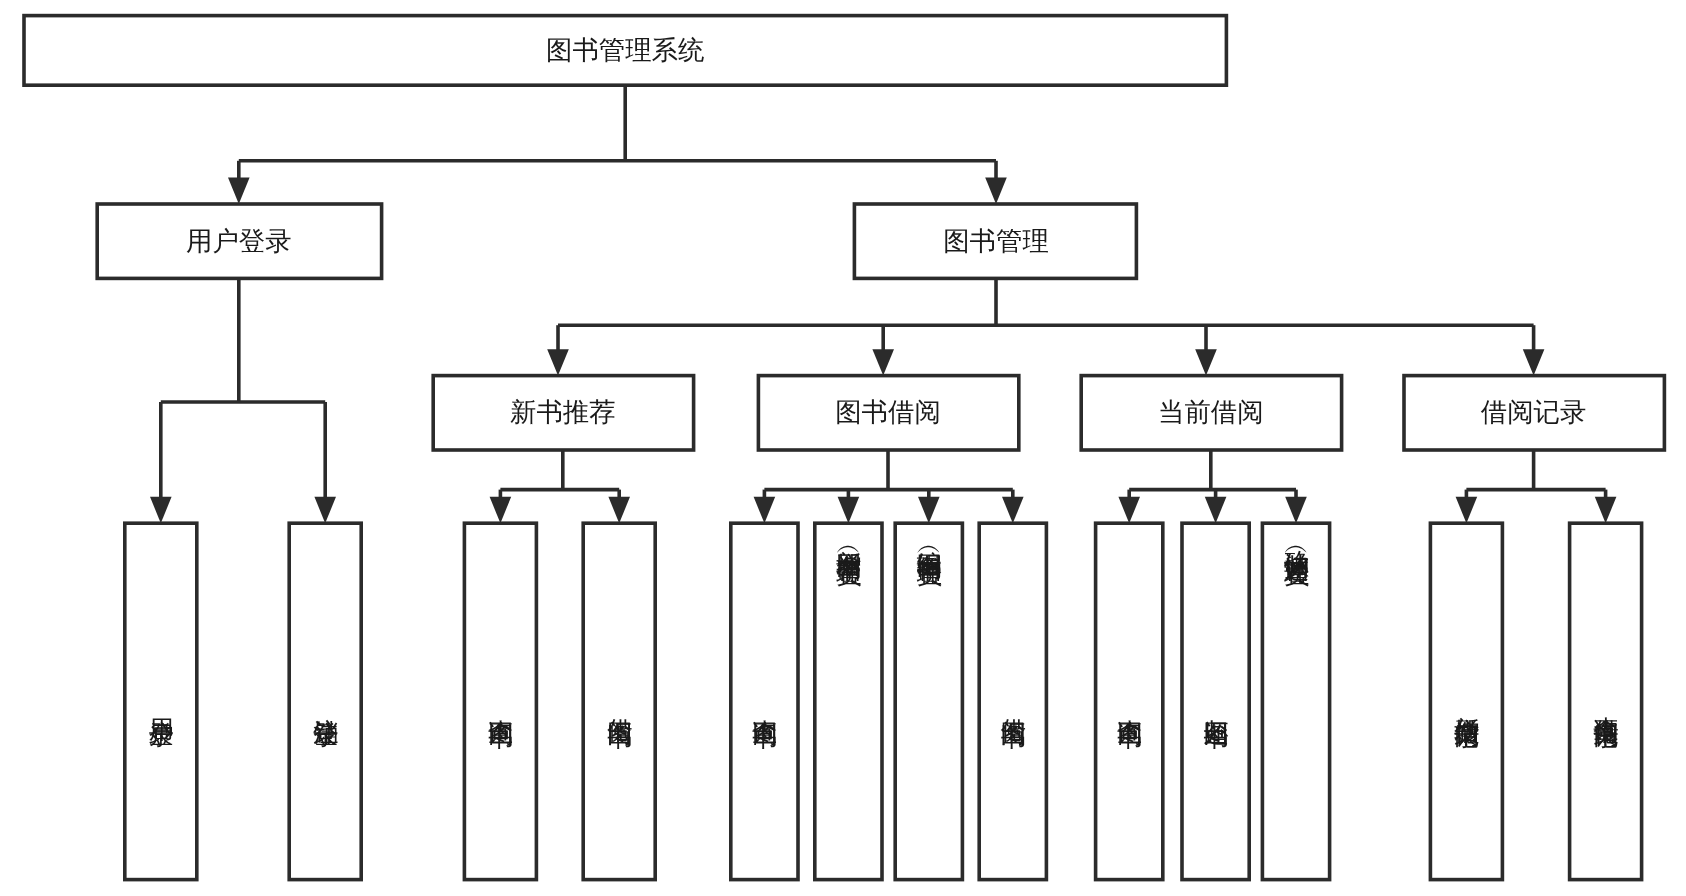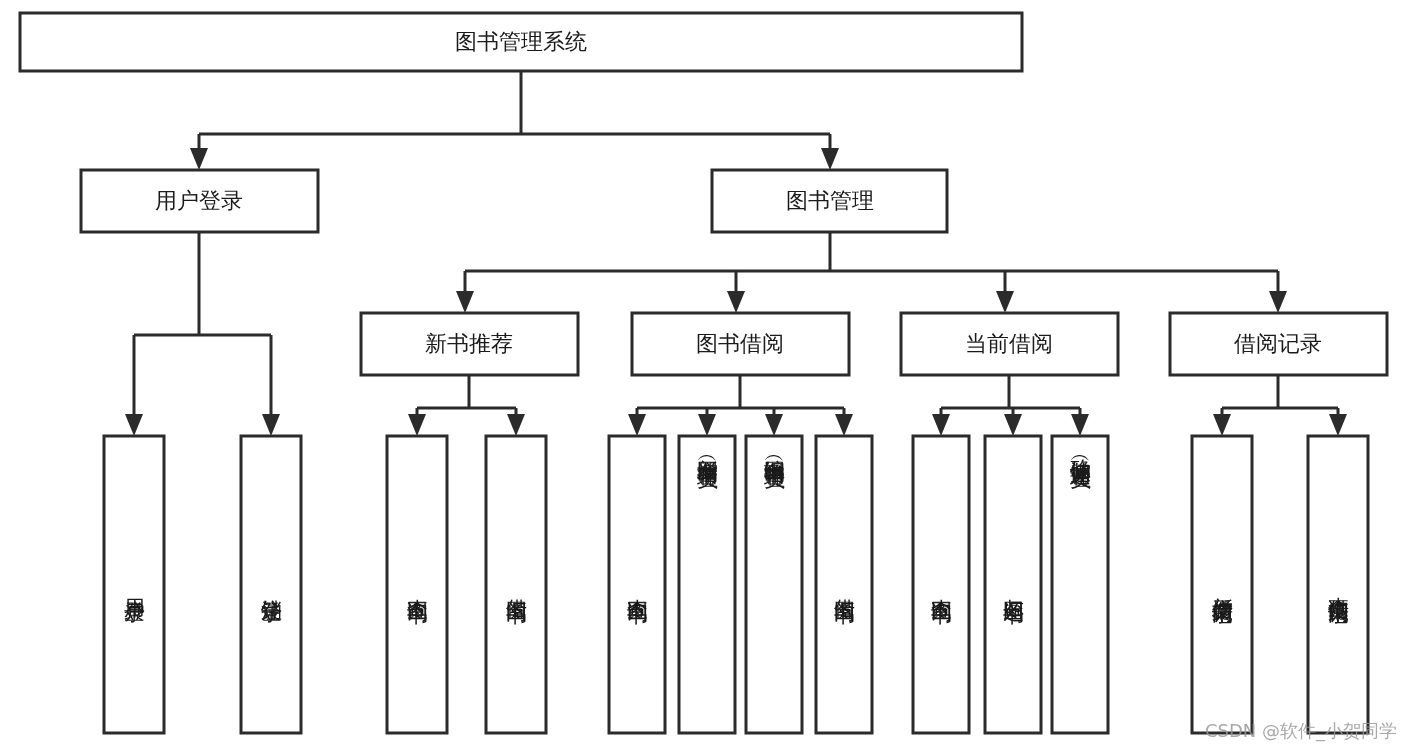--- a/index.html
+++ b/index.html
@@ -240,15 +240,14 @@
   <div class="leaf-label-wrap" style="left:1052px; top:436px; width:56px; height:297px; align-items:flex-start;">
     <span class="leaf-label" style="margin-top:6px;">确认归还（管理员）</span>
   </div>
   <div class="leaf-label-wrap" style="left:1192px; top:436px; width:60px; height:297px;">
     <span class="leaf-label">新增借阅记录</span>
   </div>
   <div class="leaf-label-wrap" style="left:1308px; top:436px; width:60px; height:297px;">
     <span class="leaf-label">查询借阅记录</span>
   </div>
 
-  <div class="watermark">CSDN @软件_小贺同学</div>
 
 </div>
 
 </body></html>

